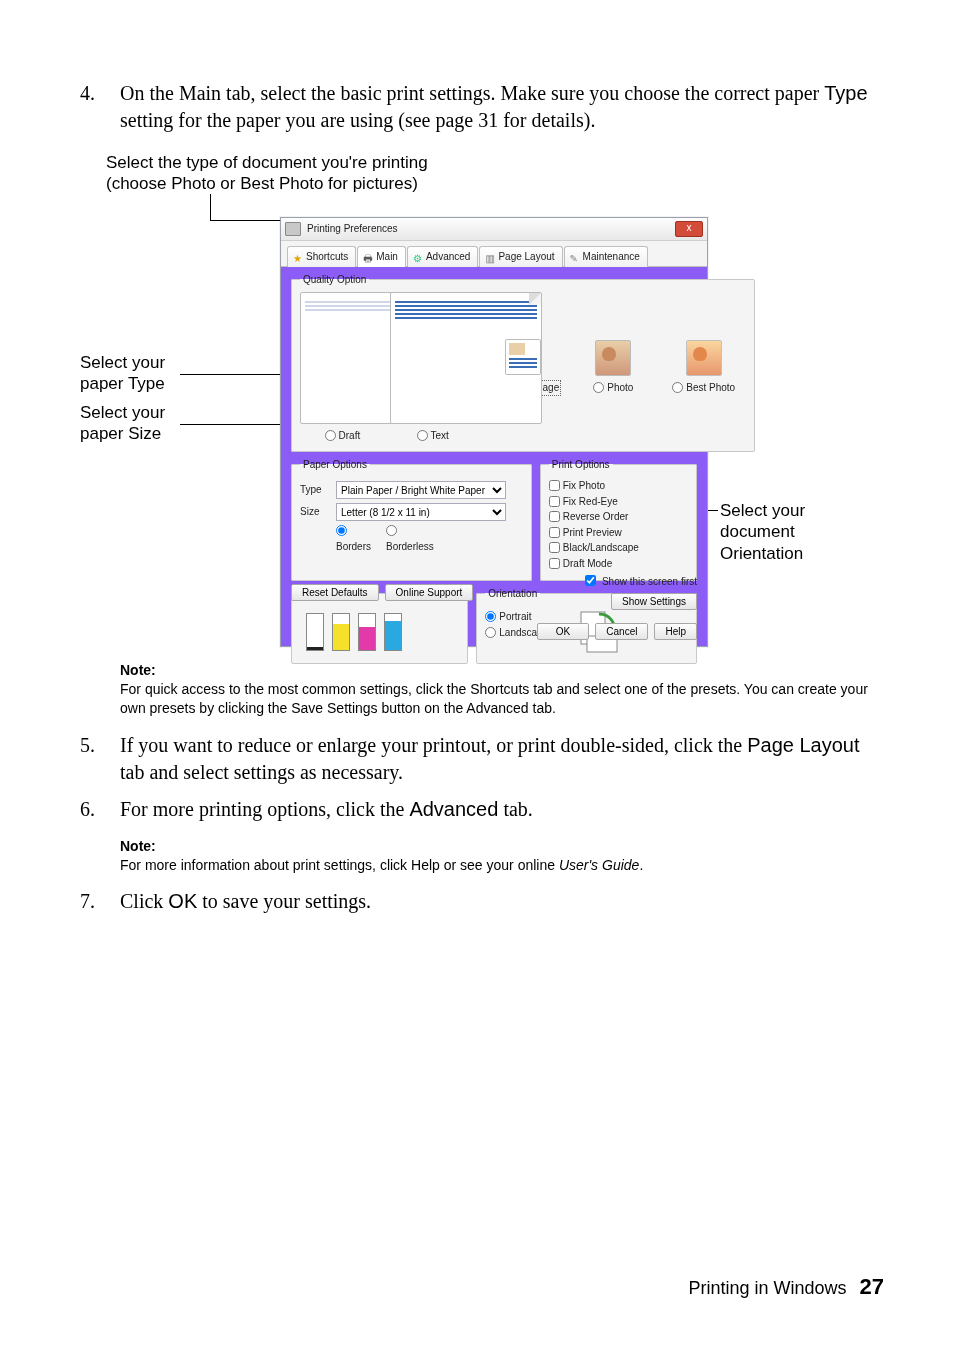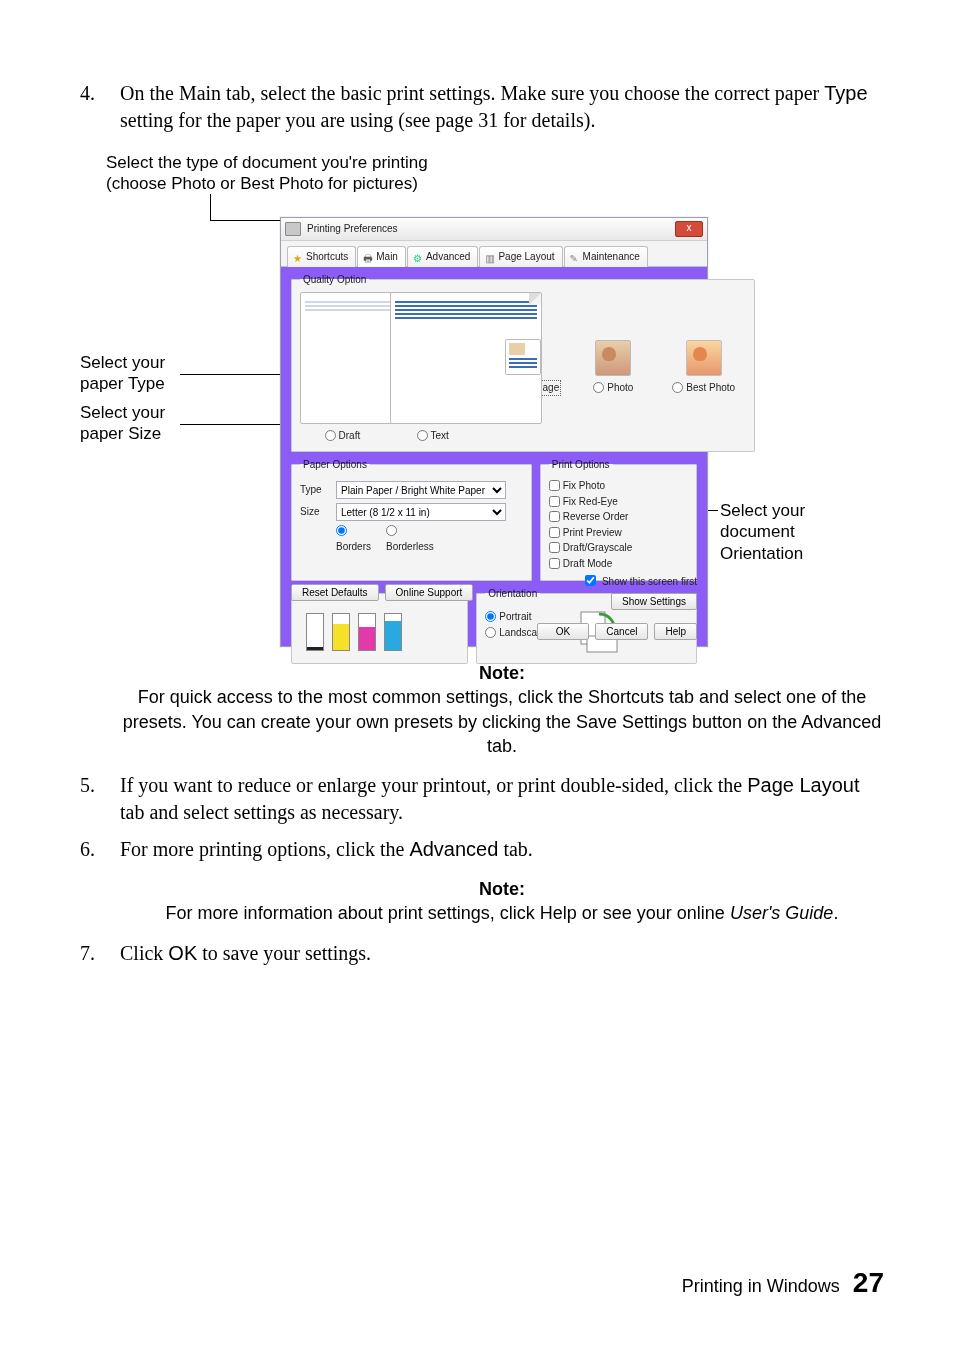--- a/index.html
+++ b/index.html
@@ -27,22 +27,21 @@
     width: 40px;
     flex-shrink: 0;
   }
   .step .body {
     flex: 1;
   }
   .note-block {
     margin-left: 40px;
     margin-top: 14px;
     margin-bottom: 14px;
-    font-size: 18px;
-    text-align: center;
+    font-size: 14px;
   }
   .note-label { font-weight: bold; font-family: Helvetica, Arial, sans-serif; }
   .italic { font-style: italic; }
   .callouts {
     position: relative;
     margin: 18px 0 10px 0;
     height: 495px;
   }
   .callout-label {
     position: absolute;
@@ -197,21 +196,21 @@
   .ok-row {
     position:absolute; right:10px; bottom:6px; display:flex; gap:6px;
   }
   .boxed-sel { border:1px dotted #666; padding:0 1px;}
   .footer {
     position:absolute;
     bottom:50px; right:70px;
     font-family: Helvetica, Arial, sans-serif;
     font-size: 18px;
   }
-  .footer .pn { font-weight:bold; font-size:28px; margin-left:8px;}
+  .footer .pn { font-weight:bold; font-size:22px; margin-left:8px;}
   .vline {
     position:absolute;
     left:130px;
     top:42px;
     width:1px;
     height:26px;
     background:#000;
   }
 </style>
 </head>
@@ -375,21 +374,21 @@
             <label>
                 <input type="checkbox" style="">
                 <span>Reverse Order</span>
               </label>
             <label>
                 <input type="checkbox" style="">
                 <span>Print Preview</span>
               </label>
             <label>
                 <input type="checkbox" style="">
-                <span>Draft/Grayscale</span>
+                <span>Black/Landscape</span>
               </label>
             <label>
                 <input type="checkbox" style="">
                 <span>Draft Mode</span>
               </label>
           </fieldset>
         </div>
 
         <div class="low-row">
           <fieldset class="grp" style="flex:1.1">

